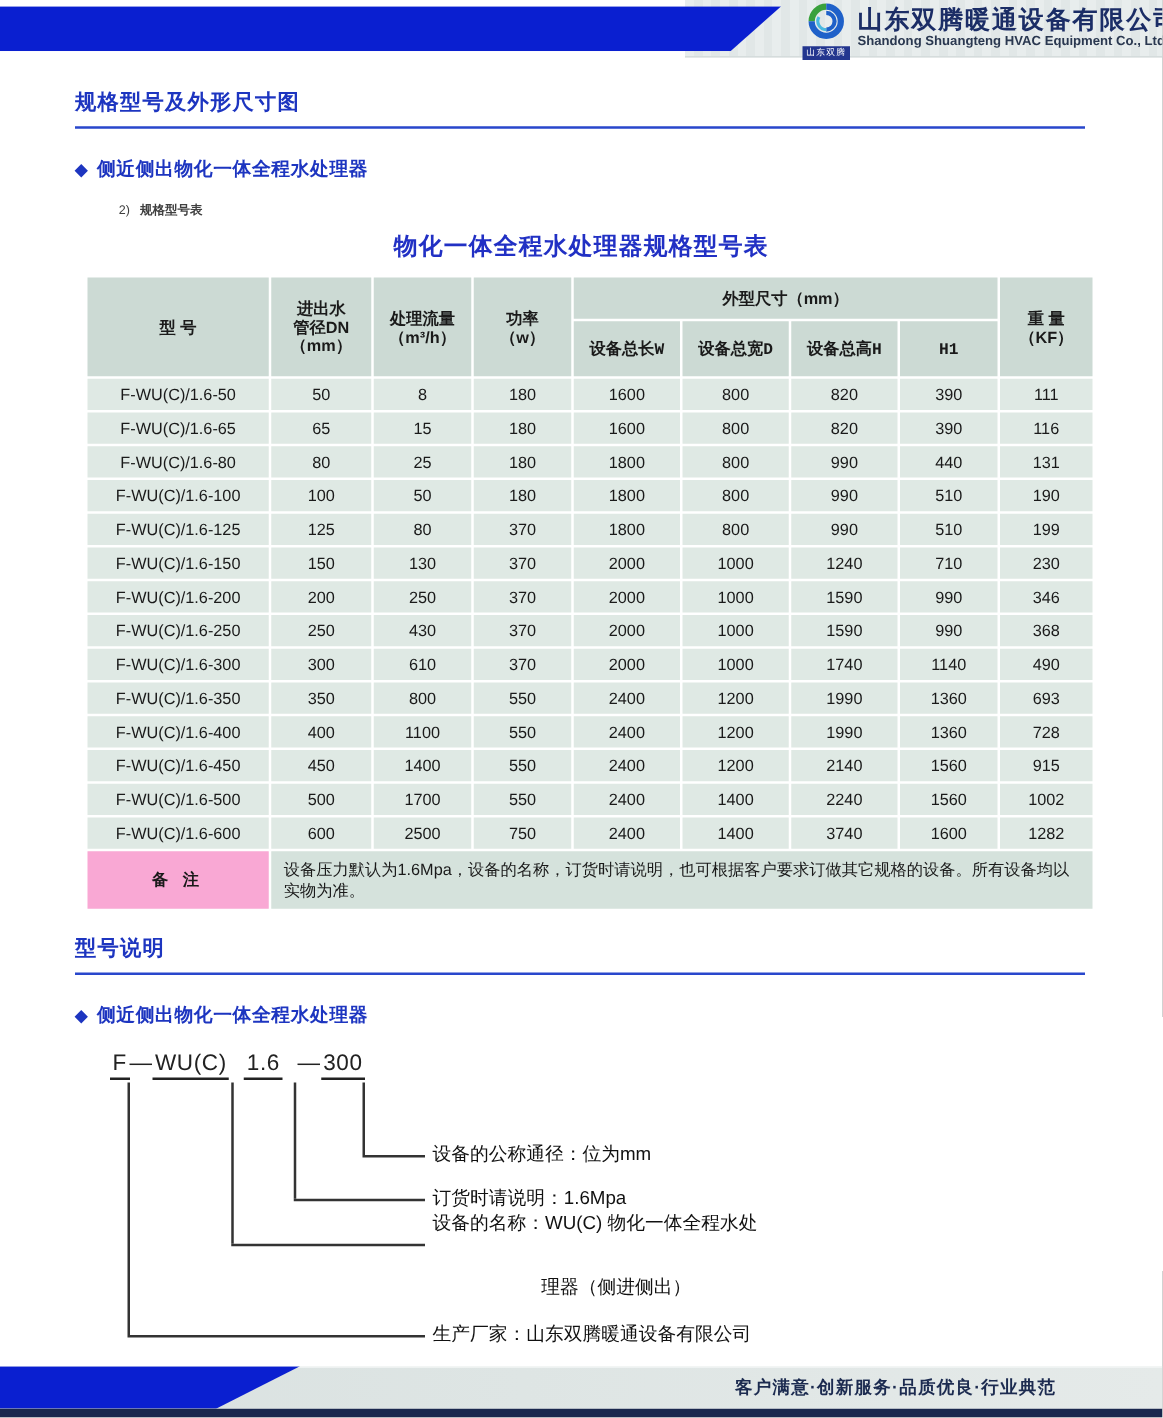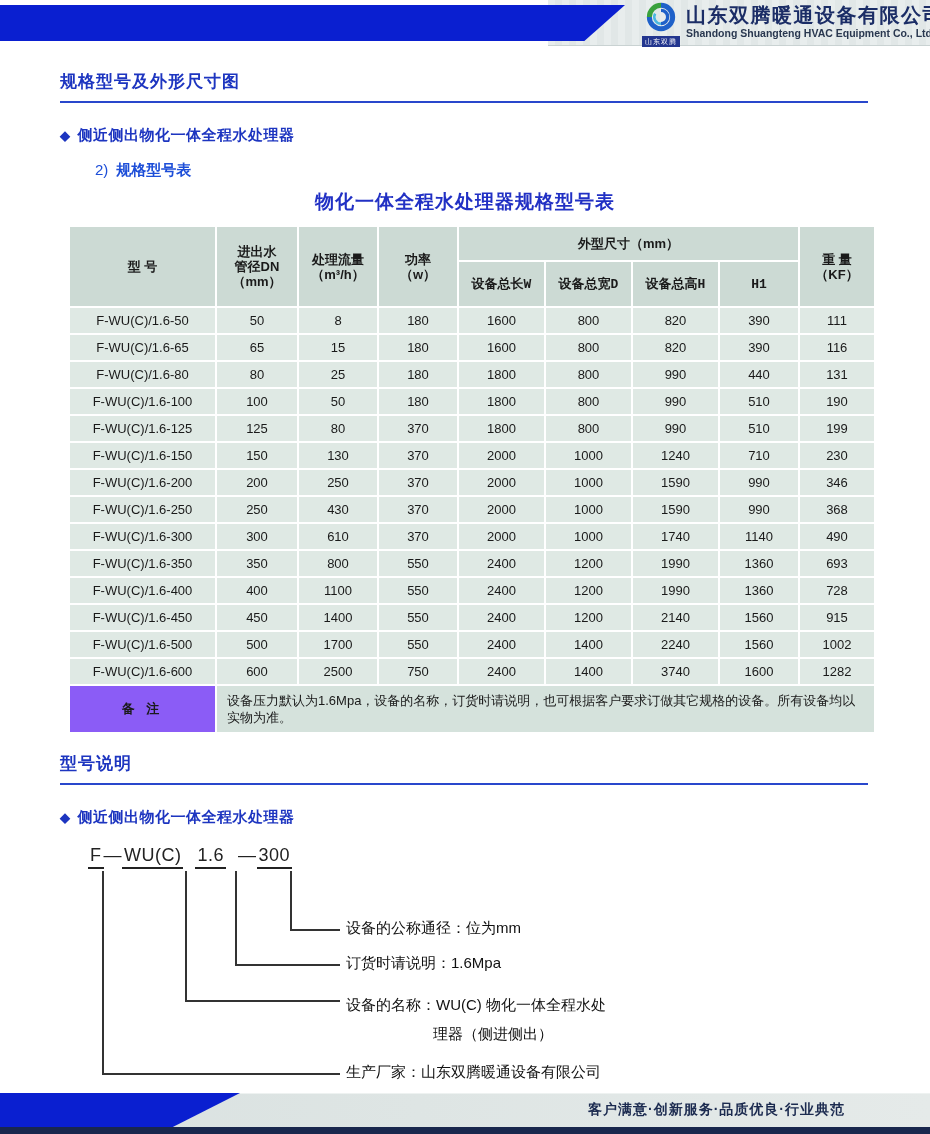--- a/index.html
+++ b/index.html
@@ -22,35 +22,35 @@
     color:#2a3850; white-space:nowrap; }
 
   
   .h-section { margin:70px 62px 0 60px; font-size:17px; font-weight:bold; color:#1d35c0;
     letter-spacing:1px; }
   .h-section.second { margin-top:18px; }
   .rule { margin:8px 62px 0 60px; border-top:2px solid #2947cc; }
   .bullet-line { margin:23px 0 0 60px; font-size:15px; font-weight:bold; color:#1d35c0;
     letter-spacing:0.5px; }
   .bullet-line .diamond { font-size:13px; margin-right:7px; color:#1d35c0; }
-  .numbered-line { margin:16px 0 0 95px; font-size:15px; font-weight:bold; color:#1d4ed8; }
+  .numbered-line { margin:16px 0 0 95px; font-size:10px; font-weight:bold; color:#404040; }
   .numbered-line .num { font-weight:normal; margin-right:8px; }
   .table-title { margin-top:9px; text-align:center; font-size:19px; font-weight:bold;
     color:#2130c4; letter-spacing:1px; }
 
   
   table.spec { margin:10px 0 0 68px; border-collapse:separate; border-spacing:2px;
     table-layout:fixed; width:790px; background:#fff; }
   table.spec th { background:#ccdad4; font-size:13px; font-weight:bold; color:#1a1a1a;
     text-align:center; vertical-align:middle; line-height:15px; }
   table.spec thead tr.group-row th { height:33px; }
   table.spec thead tr.sub-row th { height:44px;font-family:Liberation Mono, monospace; }
   table.spec td { background:#dfe9e4; font-size:13px; color:#1a1a1a; text-align:center;
     vertical-align:middle; height:25px; }
-  table.spec .note-label { background:#8b5cf6; font-weight:bold; height:46px; letter-spacing:4px; }
+  table.spec .note-label { background:#f9a8d4; font-weight:bold; height:46px; letter-spacing:4px; }
   table.spec .note-text { background:#d5e2dc; text-align:left; padding:4px 10px; line-height:17px;
     height:46px; }
 
   
   .diagram { position:relative; margin:18px 0 0 88px; width:780px; height:242px;
     font-size:15px; color:#111; }
   .formula { position:absolute; top:0; left:0; font-size:18px; color:#222; letter-spacing:0.5px; }
   .formula span { display:inline-block; }
   .formula .u { border-bottom:2px solid #222; padding:0 2px 1px 2px; }
   .formula .gap { width:12px; }
@@ -325,21 +325,21 @@
     <div class="vline" style="left:147px; top:26px; height:93px;"></div>
     <div class="vline" style="left:202px; top:26px; height:58px;"></div>
 
     <div class="hline" style="left:202px; top:84px;  width:50px;"></div>
     <div class="hline" style="left:147px; top:119px; width:105px;"></div>
     <div class="hline" style="left:97px;  top:155px; width:155px;"></div>
     <div class="hline" style="left:14px;  top:228px; width:238px;"></div>
 
     <div class="dlabel" style="left:258px; top:74px;">设备的公称通径：位为mm</div>
     <div class="dlabel" style="left:258px; top:109px;">订货时请说明：1.6Mpa</div>
-    <div class="dlabel" style="left:258px; top:151px;">设备的名称：WU(C) 物化一体全程水处</div>
+    <div class="dlabel" style="left:258px; top:129px;">设备的名称：WU(C) 物化一体全程水处</div>
     <div class="dlabel" style="left:345px; top:180px;">理器（侧进侧出）</div>
     <div class="dlabel" style="left:258px; top:218px;">生产厂家：山东双腾暖通设备有限公司</div>
   </div>
 
   <div class="footer">
     <div class="footer-gray"></div>
     <div class="footer-blue"></div>
     <div class="footer-slogan">客户满意·创新服务·品质优良·行业典范</div>
     <div class="footer-navy"></div>
   </div>

